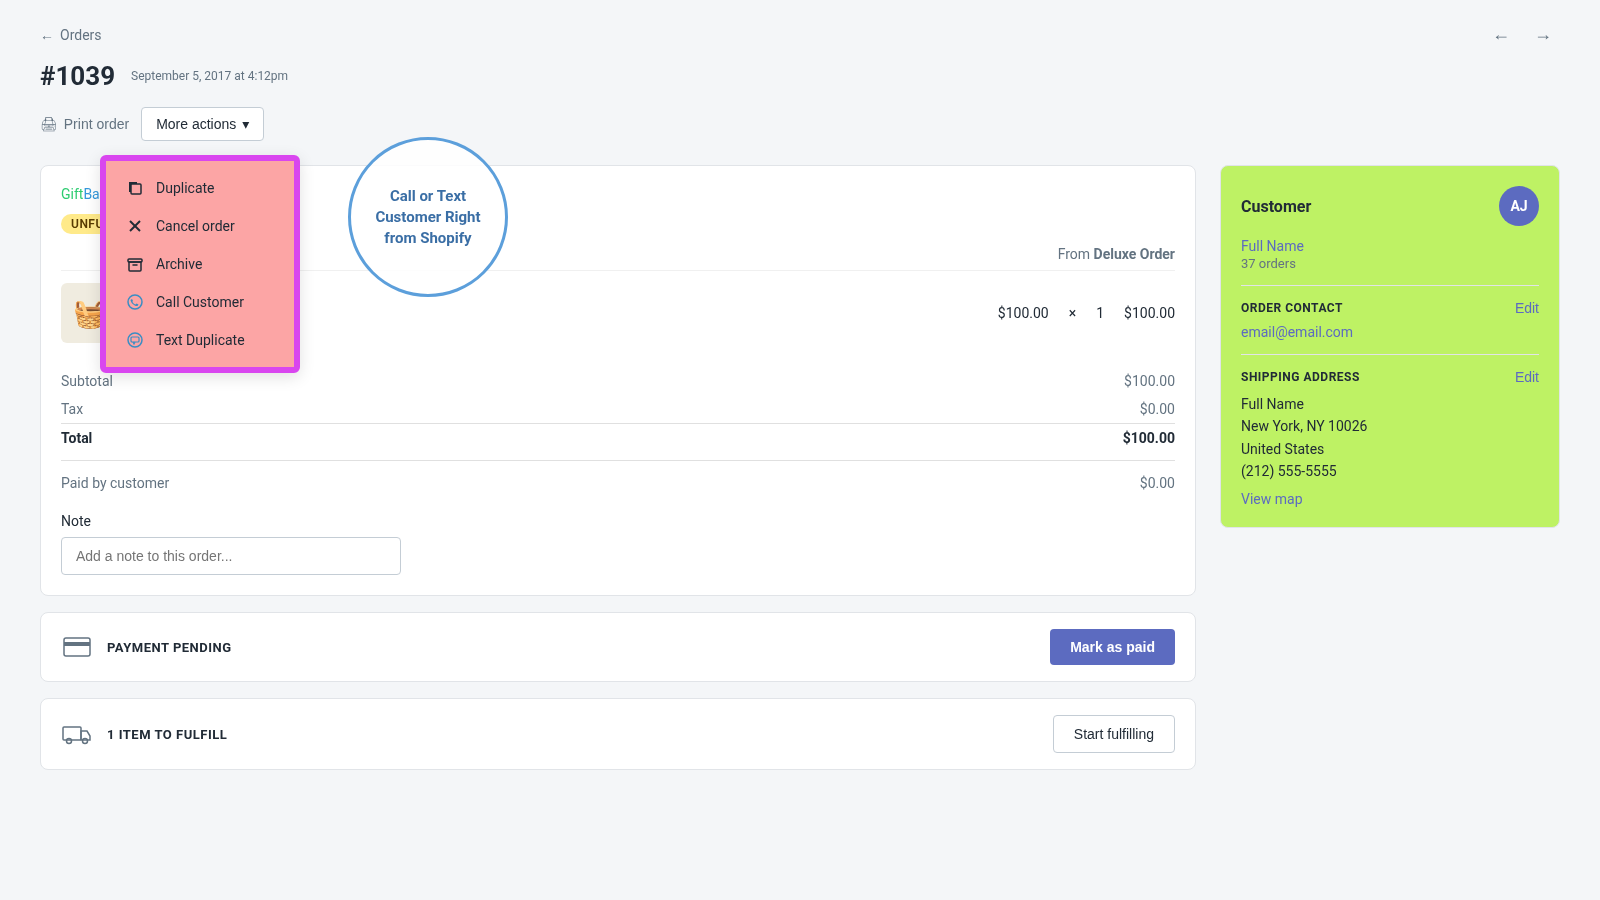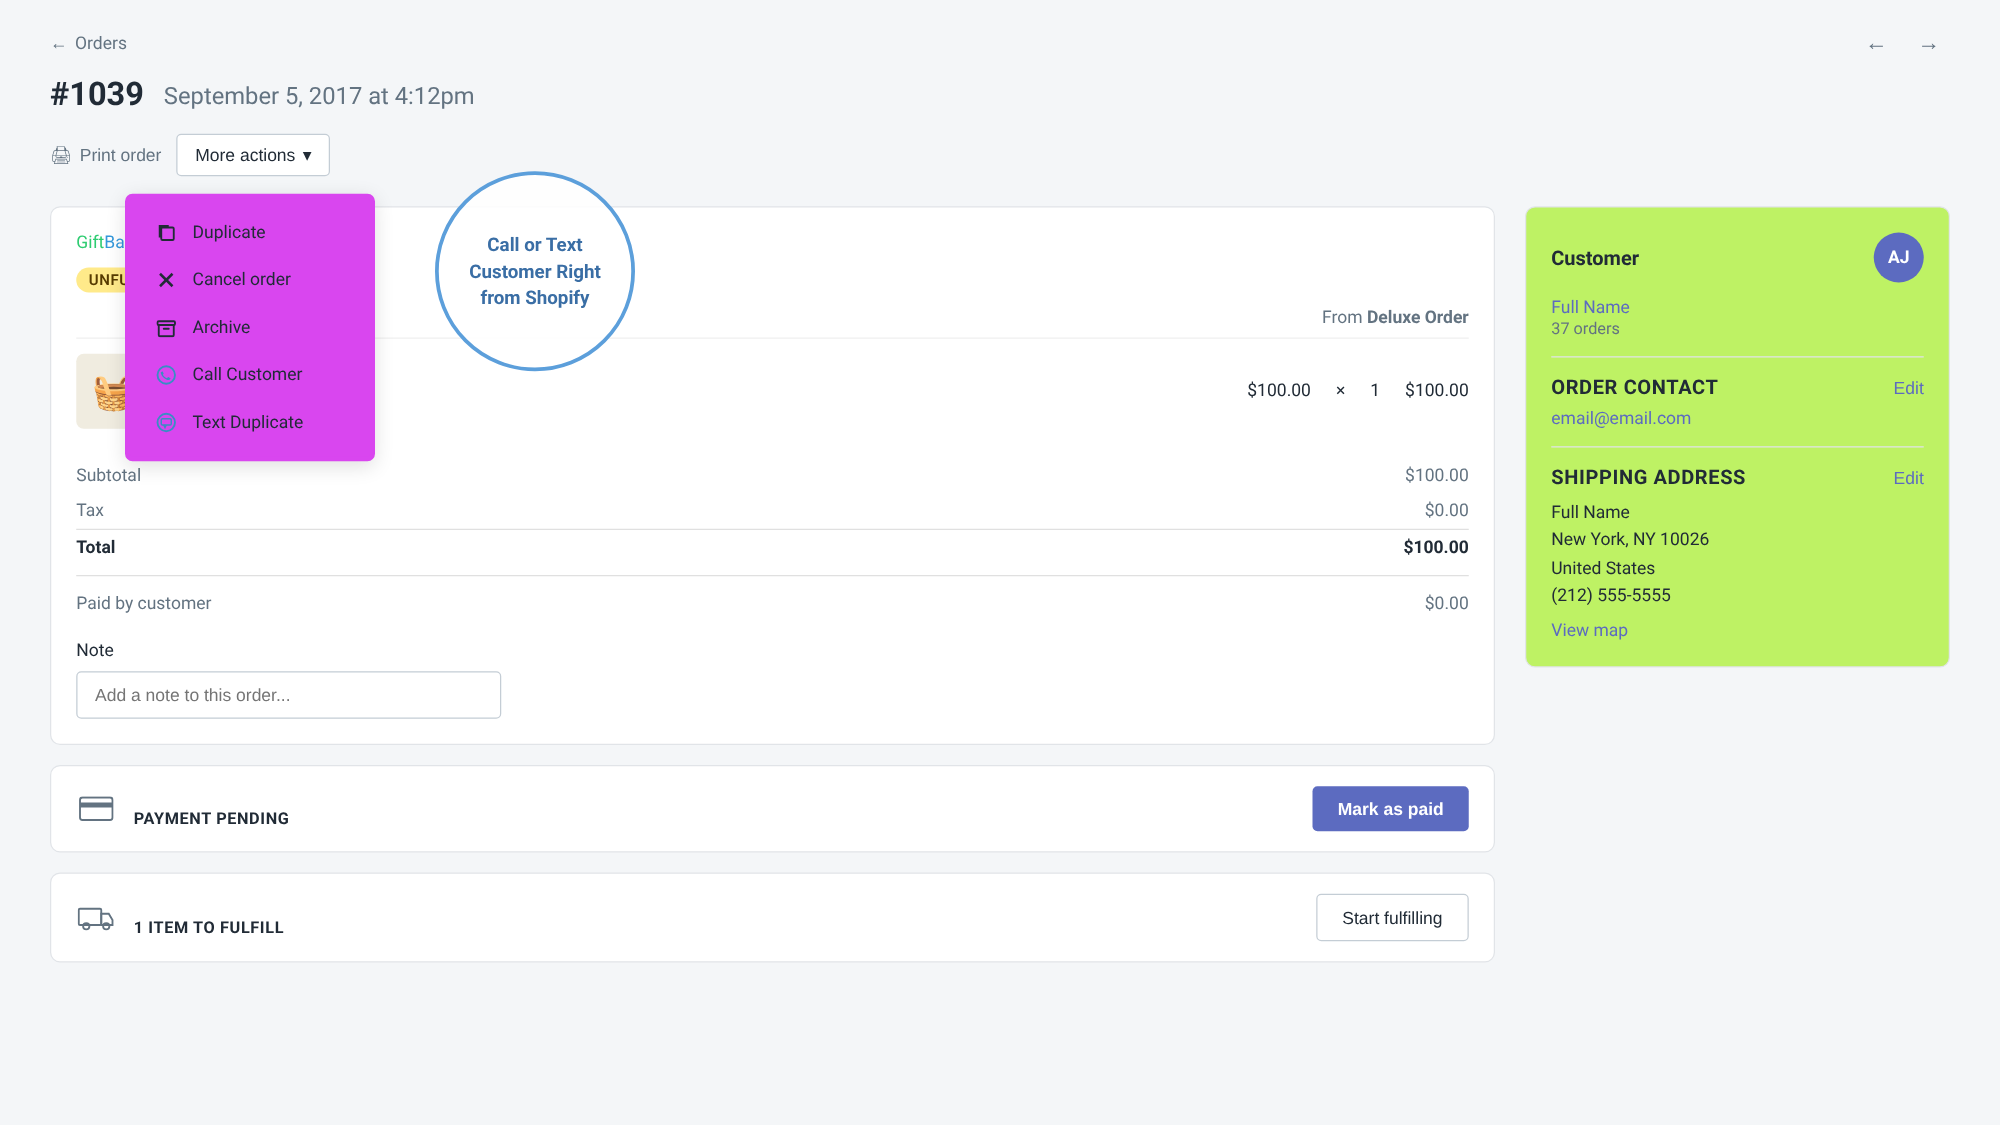--- a/index.html
+++ b/index.html
@@ -53,21 +53,21 @@
       gap: 16px;
       margin-bottom: 16px;
     }
 
     .order-number {
       font-size: 26px;
       font-weight: 700;
     }
 
     .order-date {
-      font-size: 19px;
+      font-size: 12px;
       color: #637381;
     }
 
     .toolbar {
       display: flex;
       align-items: center;
       gap: 12px;
       margin-bottom: 24px;
       position: relative;
     }
@@ -93,22 +93,22 @@
       padding: 8px 14px;
       font-size: 14px;
       cursor: pointer;
       color: #212b36;
     }
 
     .dropdown-menu {
       position: absolute;
       top: 48px;
       left: 60px;
-      background: #d946ef;
-      border: 4px solid #d946ef;
+      background: #fca5a5;
+      border: 6px solid #d946ef;
       border-radius: 6px;
       box-shadow: 0 4px 16px rgba(0,0,0,0.12);
       z-index: 100;
       min-width: 200px;
       padding: 8px 0;
     }
 
     .dropdown-item {
       display: flex;
       align-items: center;
@@ -251,21 +251,21 @@
 
     .action-card {
       display: flex;
       align-items: center;
       justify-content: space-between;
       padding: 16px 20px;
     }
 
     .action-card-left {
       display: flex;
-      align-items: flex-end;
+      align-items: center;
       gap: 14px;
     }
 
     .action-icon {
       width: 32px;
       height: 32px;
       display: flex;
       align-items: center;
       justify-content: center;
       color: #637381;
@@ -359,21 +359,21 @@
     }
 
     .section-header {
       display: flex;
       align-items: center;
       justify-content: space-between;
       margin-bottom: 8px;
     }
 
     .section-label {
-      font-size: 16px;
+      font-size: 12px;
       font-weight: 700;
       text-transform: uppercase;
       letter-spacing: 0.5px;
       color: #212b36;
     }
 
     .edit-link {
       color: #5c6bc0;
       cursor: pointer;
       font-size: 14px;

